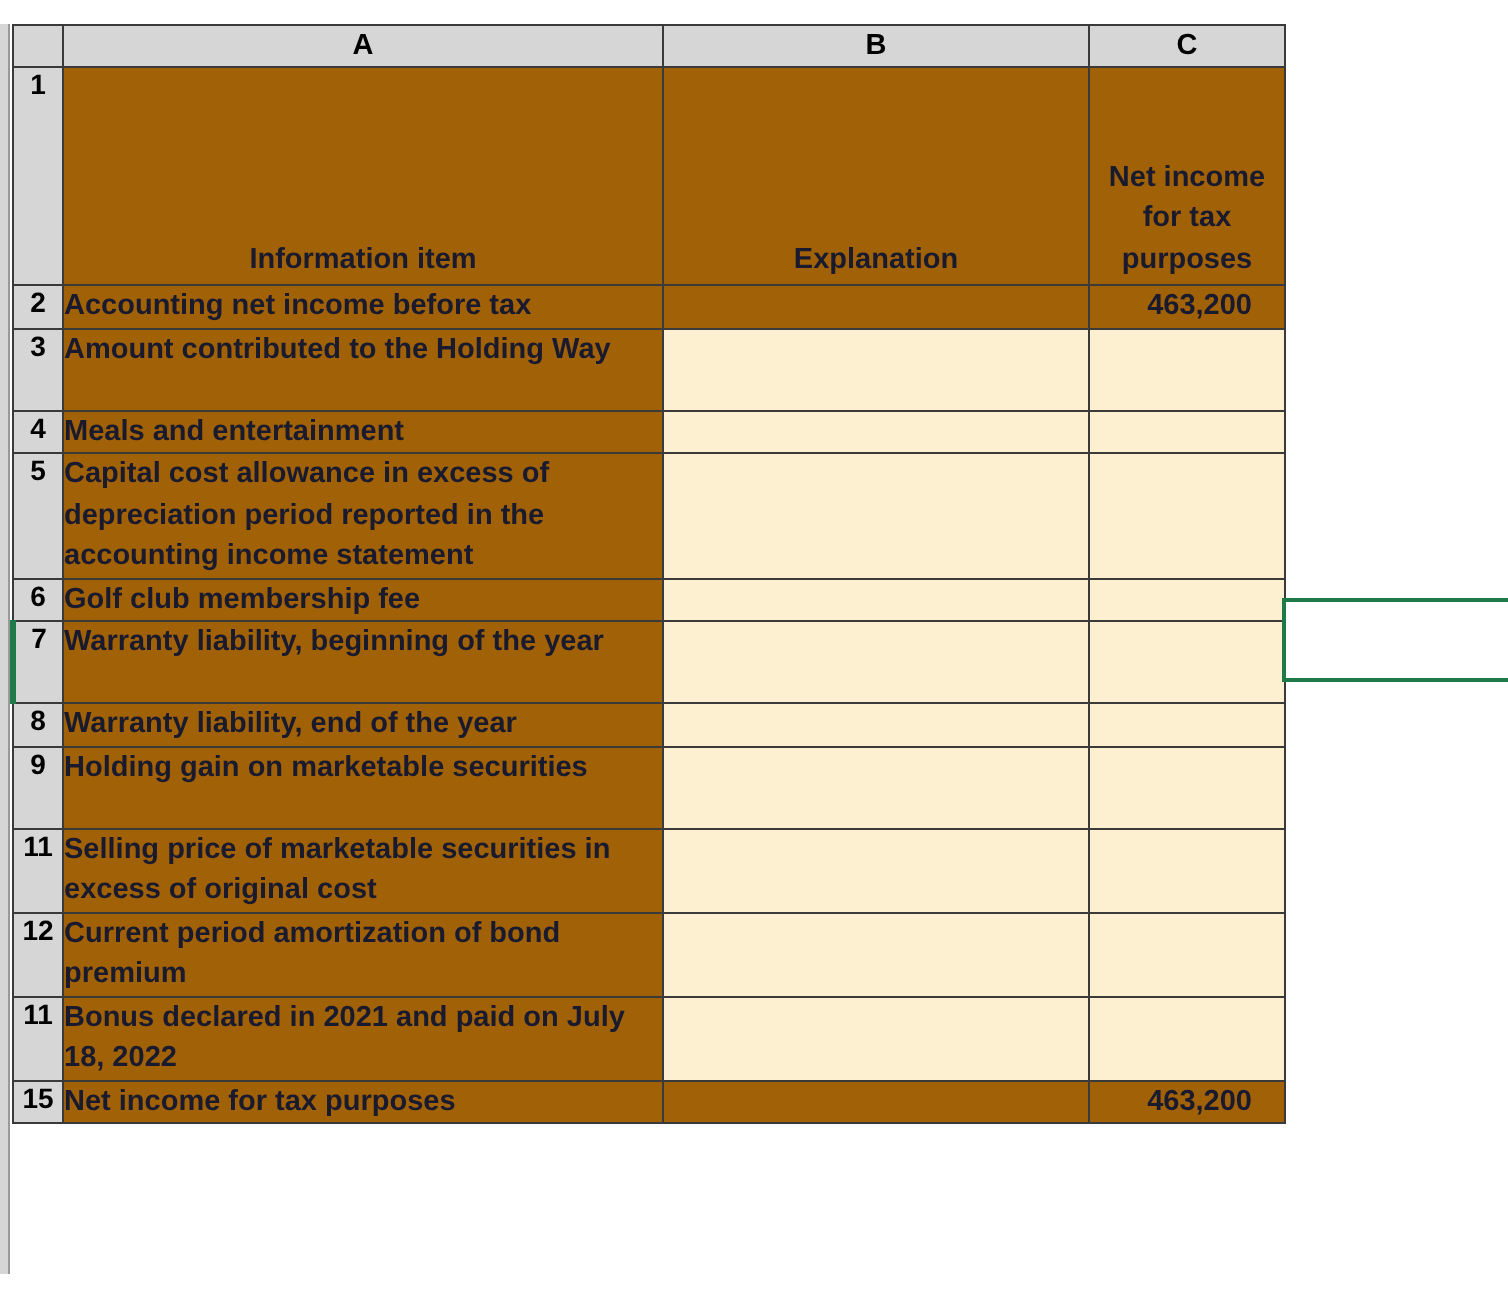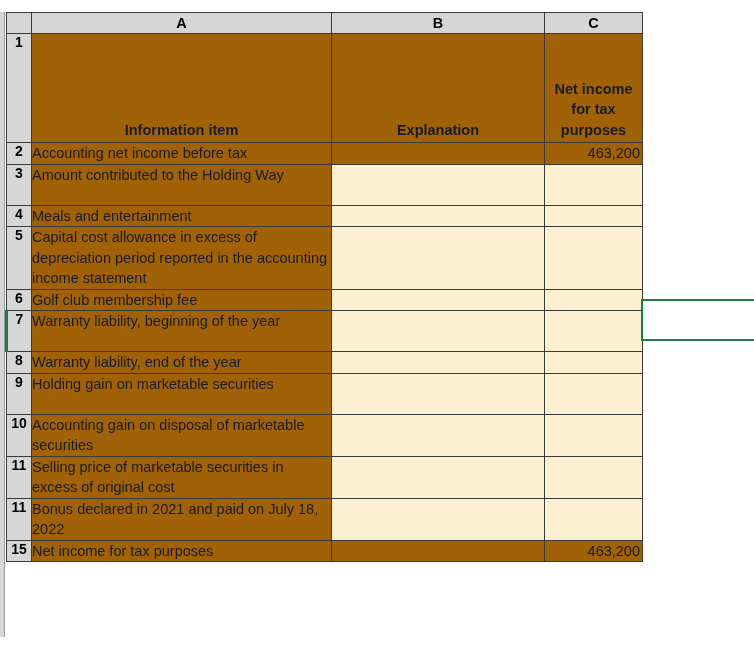--- a/index.html
+++ b/index.html
@@ -89,26 +89,27 @@
     border-left: 3px solid #1e7a48;
   }
 
   
   td.cell {
     padding: 1px 3px 2px 4px;
     line-height: 20.5px;
     vertical-align: top;
     background: #d6d6d6;
     white-space: normal;
+    font-weight: bold;
   }
   td.cell.fill-yellow { background: #fdf0d1; }
   td.cell.fill-grey   { background: #a16207; }
   td.cell.num {
     text-align: right;
-    padding-right: 2px;
+    padding-right: 16px;
   }
   td.cell.hdr-cell {
     font-weight: bold;
     text-align: center;
     vertical-align: bottom;
     padding-bottom: 2px;
     line-height: 20.5px;
   }
 
   
@@ -199,28 +200,28 @@
           <td class="cell fill-yellow"></td>
           <td class="cell num fill-yellow"></td>
         </tr>
         <tr class="h2">
           <td class="rowhdr">9</td>
           <td class="cell fill-grey">Holding gain on marketable securities</td>
           <td class="cell fill-yellow"></td>
           <td class="cell num fill-yellow"></td>
         </tr>
         <tr class="h2">
-          <td class="rowhdr">10</td>
-          <td class="cell fill-grey">Accounting gain on disposal of marketable securities</td>
-          <td class="cell fill-yellow"></td>
-          <td class="cell num fill-yellow"></td>
-        </tr>
-        <tr class="h2">
           <td class="rowhdr">11</td>
           <td class="cell fill-grey">Selling price of marketable securities in excess of original cost</td>
+          <td class="cell fill-yellow"></td>
+          <td class="cell num fill-yellow"></td>
+        </tr>
+        <tr class="h2">
+          <td class="rowhdr">12</td>
+          <td class="cell fill-grey">Current period amortization of bond premium</td>
           <td class="cell fill-yellow"></td>
           <td class="cell num fill-yellow"></td>
         </tr>
         <tr class="h2">
           <td class="rowhdr">11</td>
           <td class="cell fill-grey">Bonus declared in 2021 and paid on July 18, 2022</td>
           <td class="cell fill-yellow"></td>
           <td class="cell num fill-yellow"></td>
         </tr>
         <tr class="h1">

